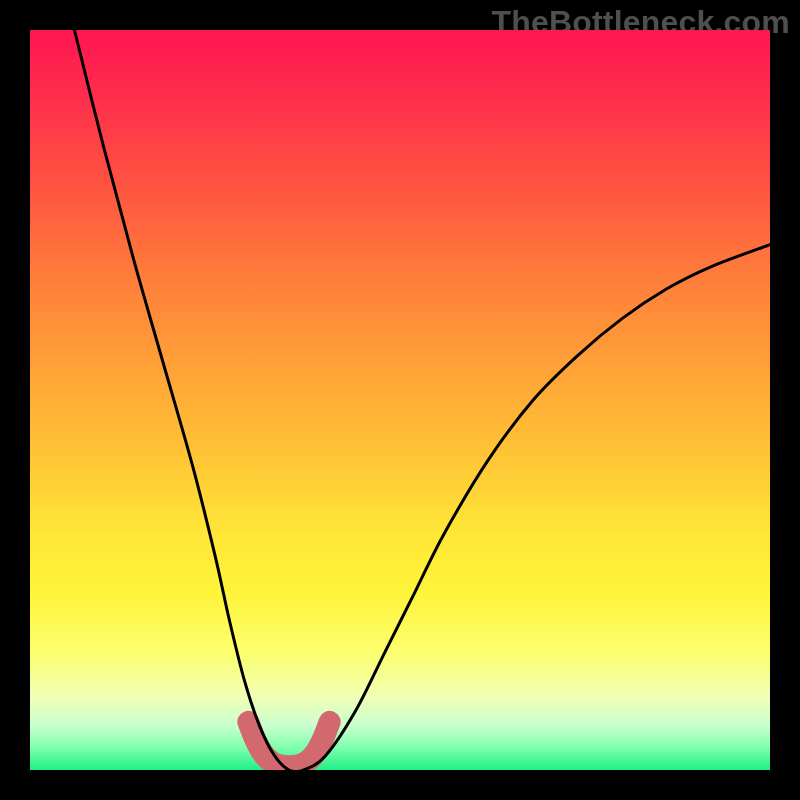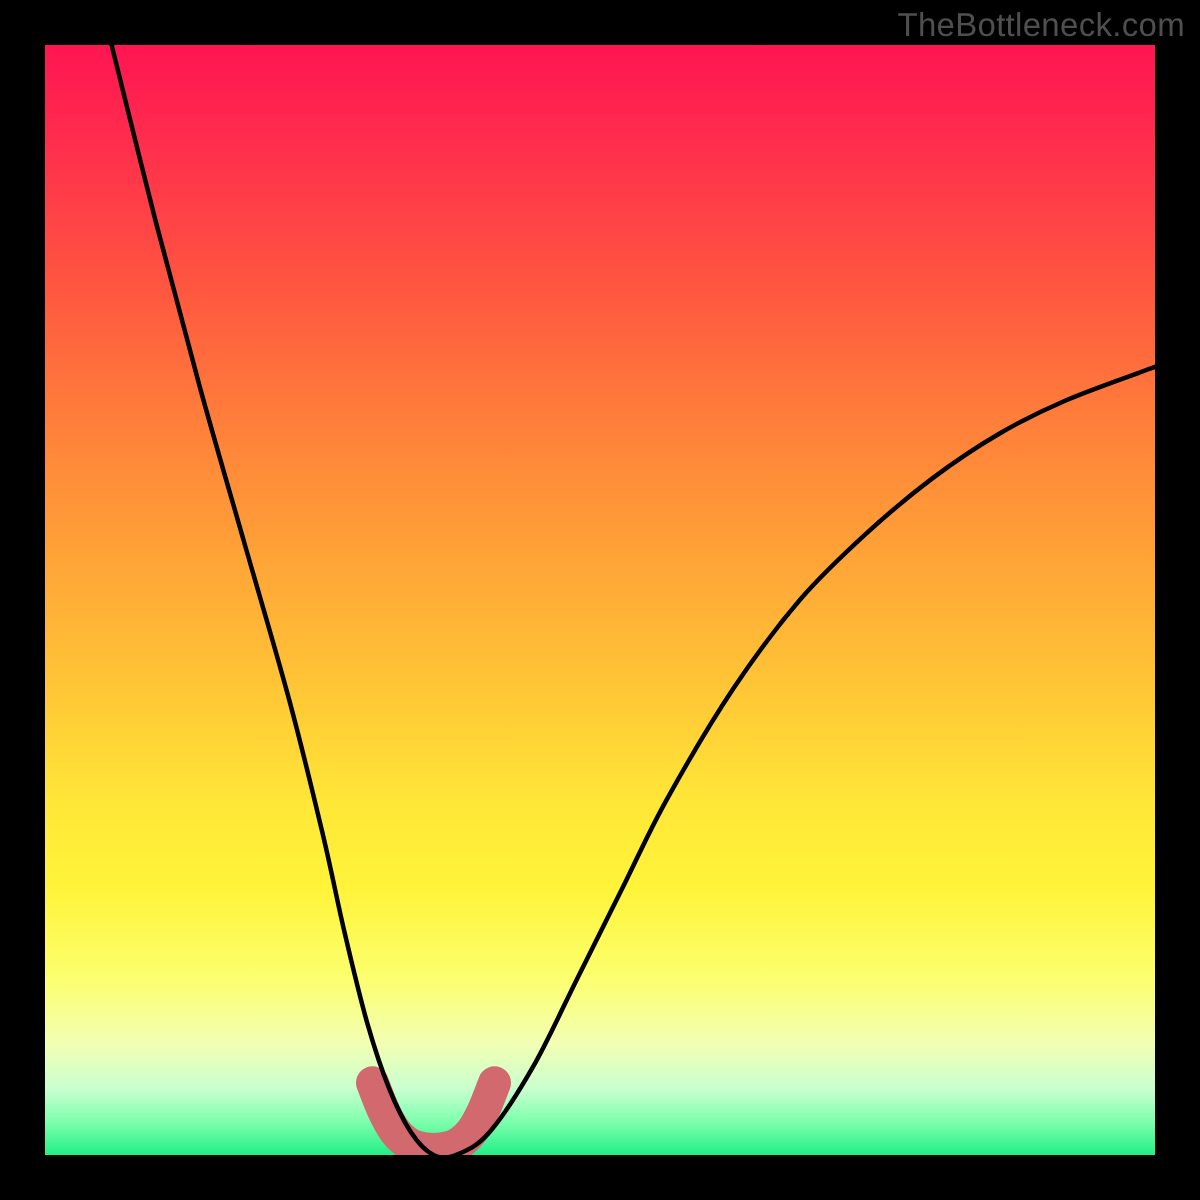--- a/index.html
+++ b/index.html
@@ -40,23 +40,23 @@
       #c9ffcf 94%,
       #7effad 97%,
       #21ef86 100%
     );
   }
   .watermark {
     position: absolute;
     top: 4px;
     right: 10px;
     color: #4f4f50;
-    font-size: 22px;
+    font-size: 32px;
     letter-spacing: 0.2px;
-    font-weight: 400;
+    font-weight: 700;
     user-select: none;
   }
   svg.curves {
     position: absolute;
     left: 0;
     top: 0;
     width: 740px;
     height: 740px;
   }
 </style>

